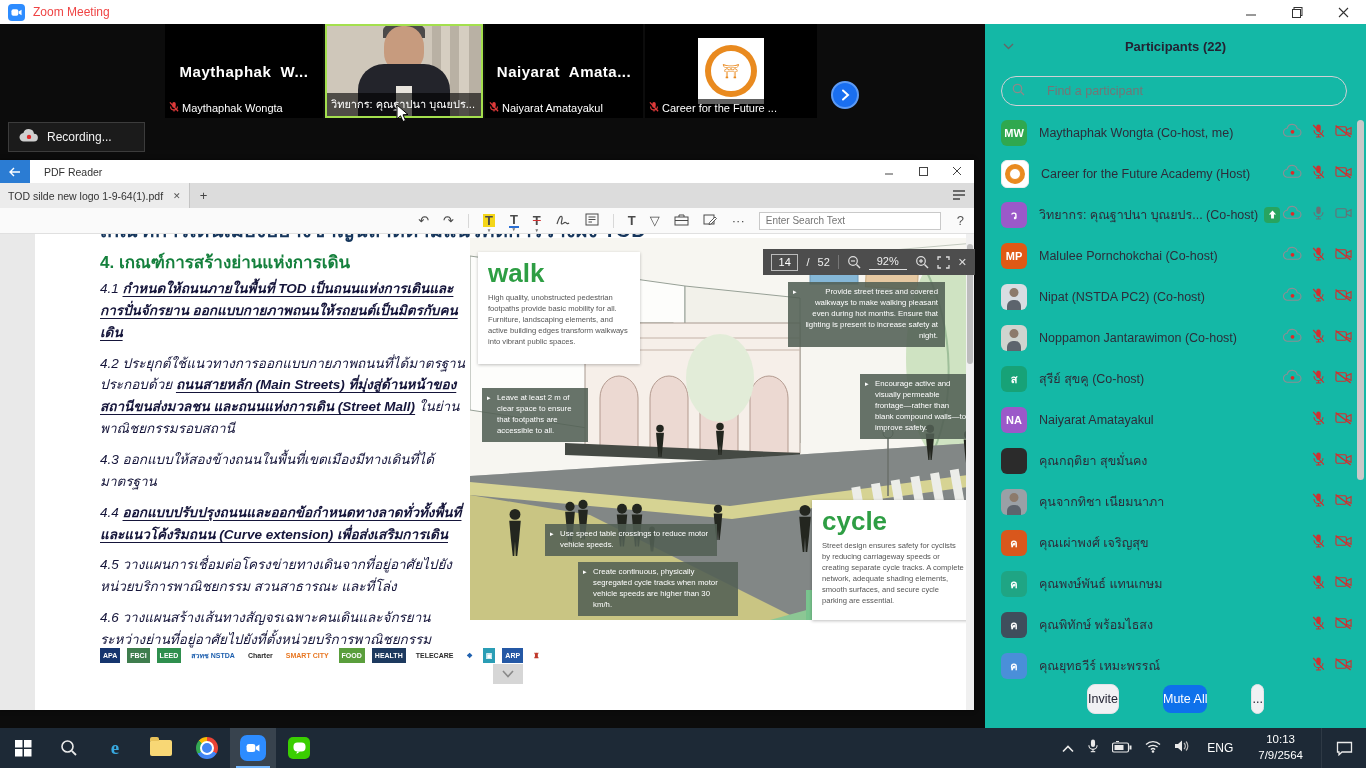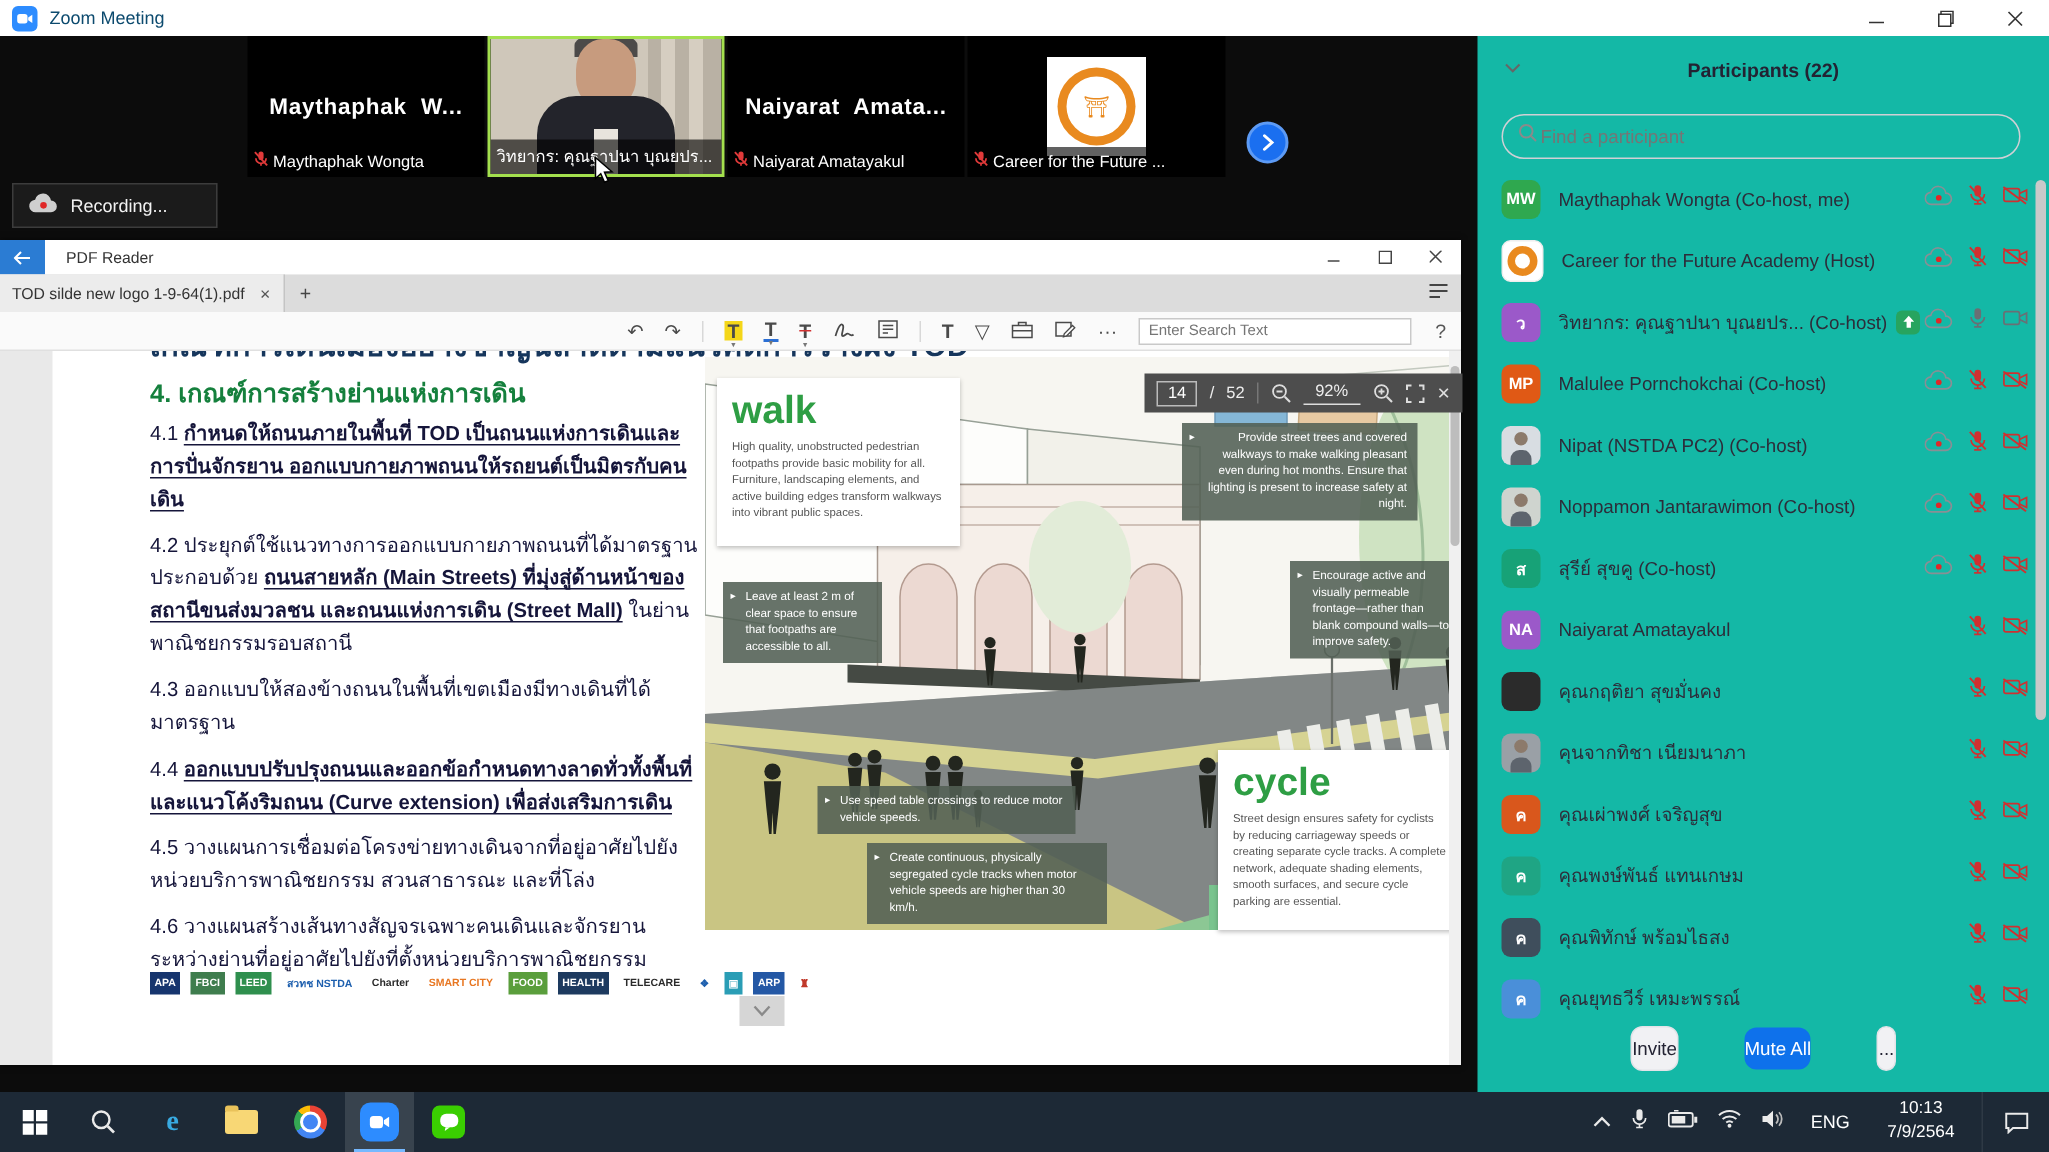--- a/index.html
+++ b/index.html
@@ -3,21 +3,21 @@
 <meta charset="utf-8">
 <style>
   html,body{margin:0;padding:0;background:#000;}
   #screen{position:relative;width:1366px;height:768px;overflow:hidden;
           font-family:"Liberation Sans",sans-serif;background:#0d0d0d;}
   
   .titlebar{position:absolute;left:0;top:0;width:1366px;height:24px;background:#fff;
             display:flex;align-items:center;z-index:30;}
   .zlogo{margin-left:8px;width:17px;height:17px;border-radius:4px;background:#2d8cff;
          display:flex;align-items:center;justify-content:center;}
-  .ztitle{margin-left:8px;font-size:12px;color:#0c4a6e;}
+  .ztitle{margin-left:8px;font-size:12px;color:#ef4444;}
   .winbtns{margin-left:auto;display:flex;height:100%;}
   .wb{width:46px;height:100%;display:flex;align-items:center;justify-content:center;
       color:#333;font-size:12px;cursor:default;}
   
   .canvas{position:absolute;left:0;top:24px;width:985px;height:704px;background:#0c0c0c;}
   .videostrip{position:absolute;left:165px;top:0;height:94px;display:flex;gap:2px;}
   .tile{position:relative;width:158px;height:94px;background:#000;overflow:hidden;
         display:flex;align-items:center;justify-content:center;}
   .tile.wide{width:172px;}
   .tile.active{border:2px solid #a4e04e;width:154px;height:90px;}
@@ -84,21 +84,21 @@
          justify-content:center;color:#fff;}
   .pgsep{width:1px;height:14px;background:#777;}
   .pgtxt{font-size:11px;color:#eee;}
   .zoompct{font-size:11px;border-bottom:1px solid #ddd;padding:0 8px 2px;}
   .pc-ico{display:flex;align-items:center;cursor:pointer;}
   
   .slide-title-clip{position:absolute;left:65px;top:-12px;font-size:20px;font-weight:bold;
                     color:#16365c;white-space:nowrap;letter-spacing:.2px;}
   .slide-h{position:absolute;left:65px;top:22px;font-size:17px;font-weight:bold;color:#15803d;}
   .slide-items{position:absolute;left:65px;top:52px;width:372px;font-size:13.5px;color:#15153a;line-height:1.62;}
-  .s-item{margin-bottom:9px;}
+  .s-item{margin-bottom:9px;font-style:italic;}
   .s-item .useg{text-decoration:underline;text-underline-offset:3px;font-weight:bold;}
   
   .illus-wrap{position:absolute;left:435px;top:12px;width:505px;height:382px;}
   .illus{position:absolute;inset:0;}
   .card{position:absolute;background:#fff;box-shadow:0 1px 3px rgba(0,0,0,.25);padding:8px 10px;box-sizing:border-box;}
   .card-walk{left:8px;top:14px;width:162px;height:112px;}
   .card-cycle{left:342px;top:262px;width:162px;height:120px;}
   .card-title{color:#2e9e44;font-weight:bold;font-size:26px;line-height:1;margin-bottom:6px;}
   .card-body{font-size:7.6px;color:#555;line-height:1.45;}
   .co{position:absolute;background:rgba(82,96,84,.88);color:#fff;font-size:7.8px;line-height:1.4;
@@ -114,21 +114,21 @@
   .logo{height:15px;display:flex;align-items:center;justify-content:center;font-size:7px;
         font-weight:bold;padding:0 3px;white-space:nowrap;}
   .pgdown-btn{position:absolute;left:458px;top:438px;width:30px;height:20px;background:#d6d6d6;
               color:#8a8a8a;display:flex;align-items:center;justify-content:center;font-size:10px;cursor:pointer;}
   
   .panel{position:absolute;left:985px;top:24px;width:381px;height:704px;background:#14b8a6;}
   .p-head{position:absolute;left:0;top:0;width:100%;height:44px;display:flex;align-items:center;}
   .p-chev{margin-left:18px;color:#666;font-size:11px;cursor:pointer;}
   .p-title{position:absolute;left:0;width:100%;text-align:center;font-weight:bold;font-size:13px;color:#232333;}
   .p-search{position:absolute;left:16px;top:52px;width:346px;height:30px;border:1px solid #d0d0d5;
-            border-radius:15px;display:flex;align-items:center;box-sizing:border-box;padding:0 10px;gap:0;}
+            border-radius:15px;display:flex;align-items:center;box-sizing:border-box;padding:0 10px;gap:20px;}
   .p-search input{border:none;outline:none;flex:1;font-size:12.5px;color:#333;
                   font-family:"Liberation Sans",sans-serif;background:transparent;}
   .p-list{position:absolute;left:0;top:88px;width:100%;height:578px;overflow:hidden;}
   .p-row{height:41px;display:flex;align-items:center;padding:0 14px 0 16px;cursor:pointer;}
   .avatar{width:26px;height:26px;border-radius:6px;flex:none;display:flex;align-items:center;
           justify-content:center;color:#fff;font-weight:bold;font-size:11px;margin-right:12px;overflow:hidden;}
   .avatar.photo{background:linear-gradient(180deg,#e3e6ea 0 45%,#b9bfc6 45%);position:relative;}
   .avatar.photo::after{content:"";position:absolute;left:50%;bottom:-3px;transform:translateX(-50%);
           width:14px;height:13px;background:#5d646d;border-radius:6px 6px 0 0;}
   .avatar.photo::before{content:"";position:absolute;left:50%;top:4px;transform:translateX(-50%);

